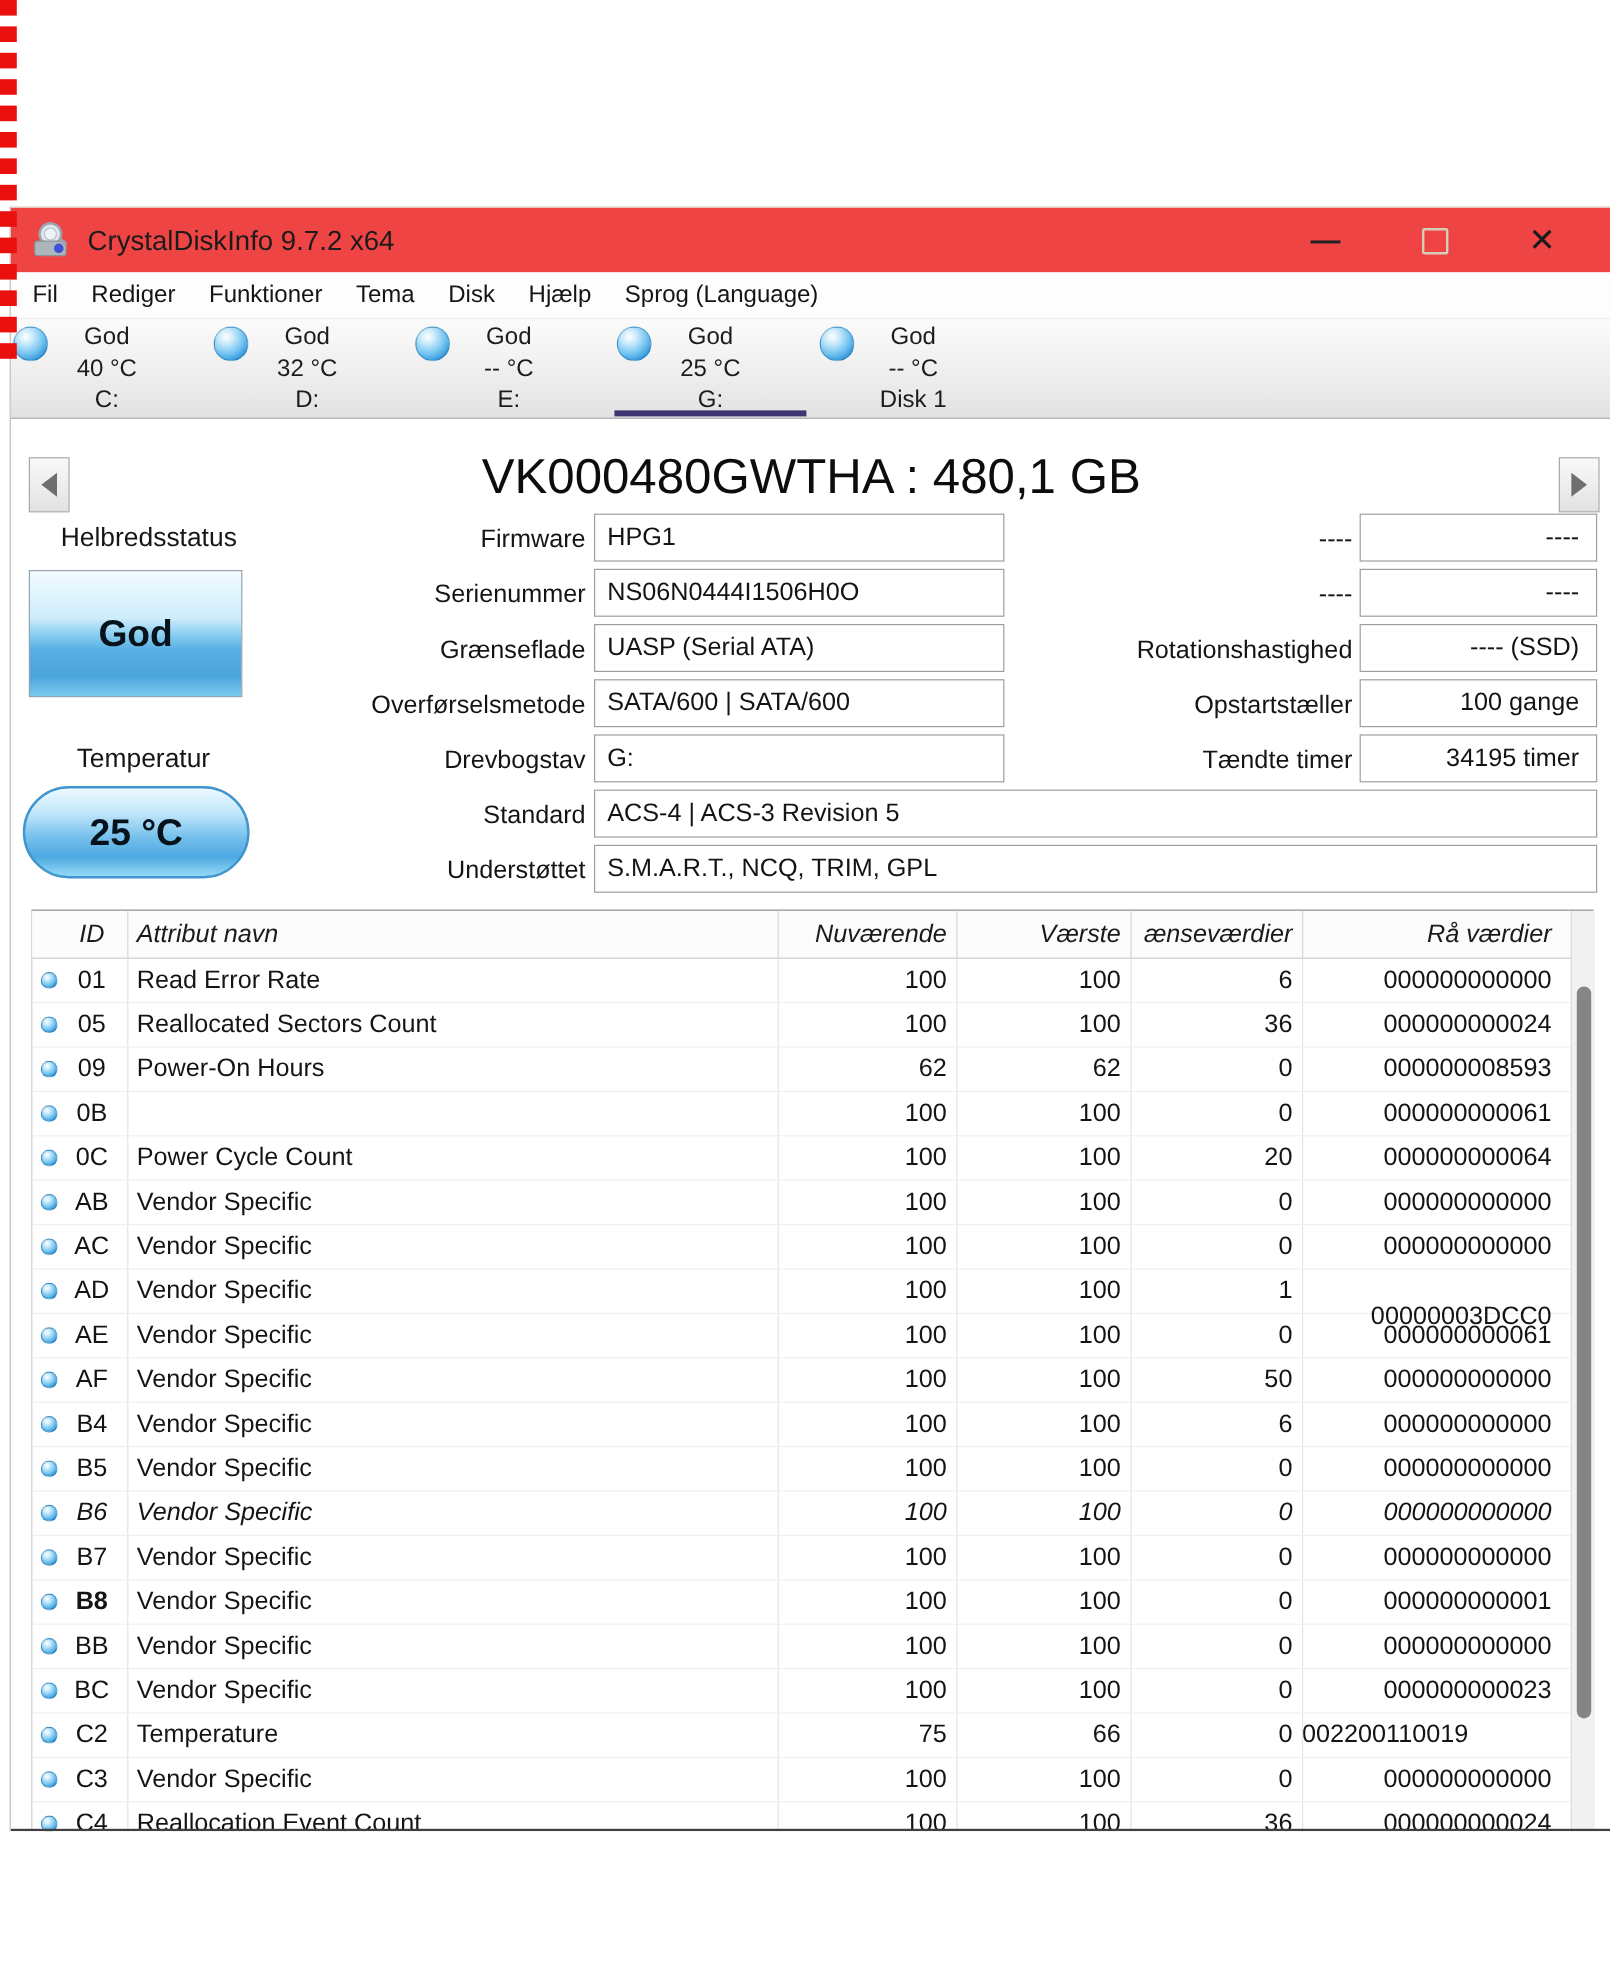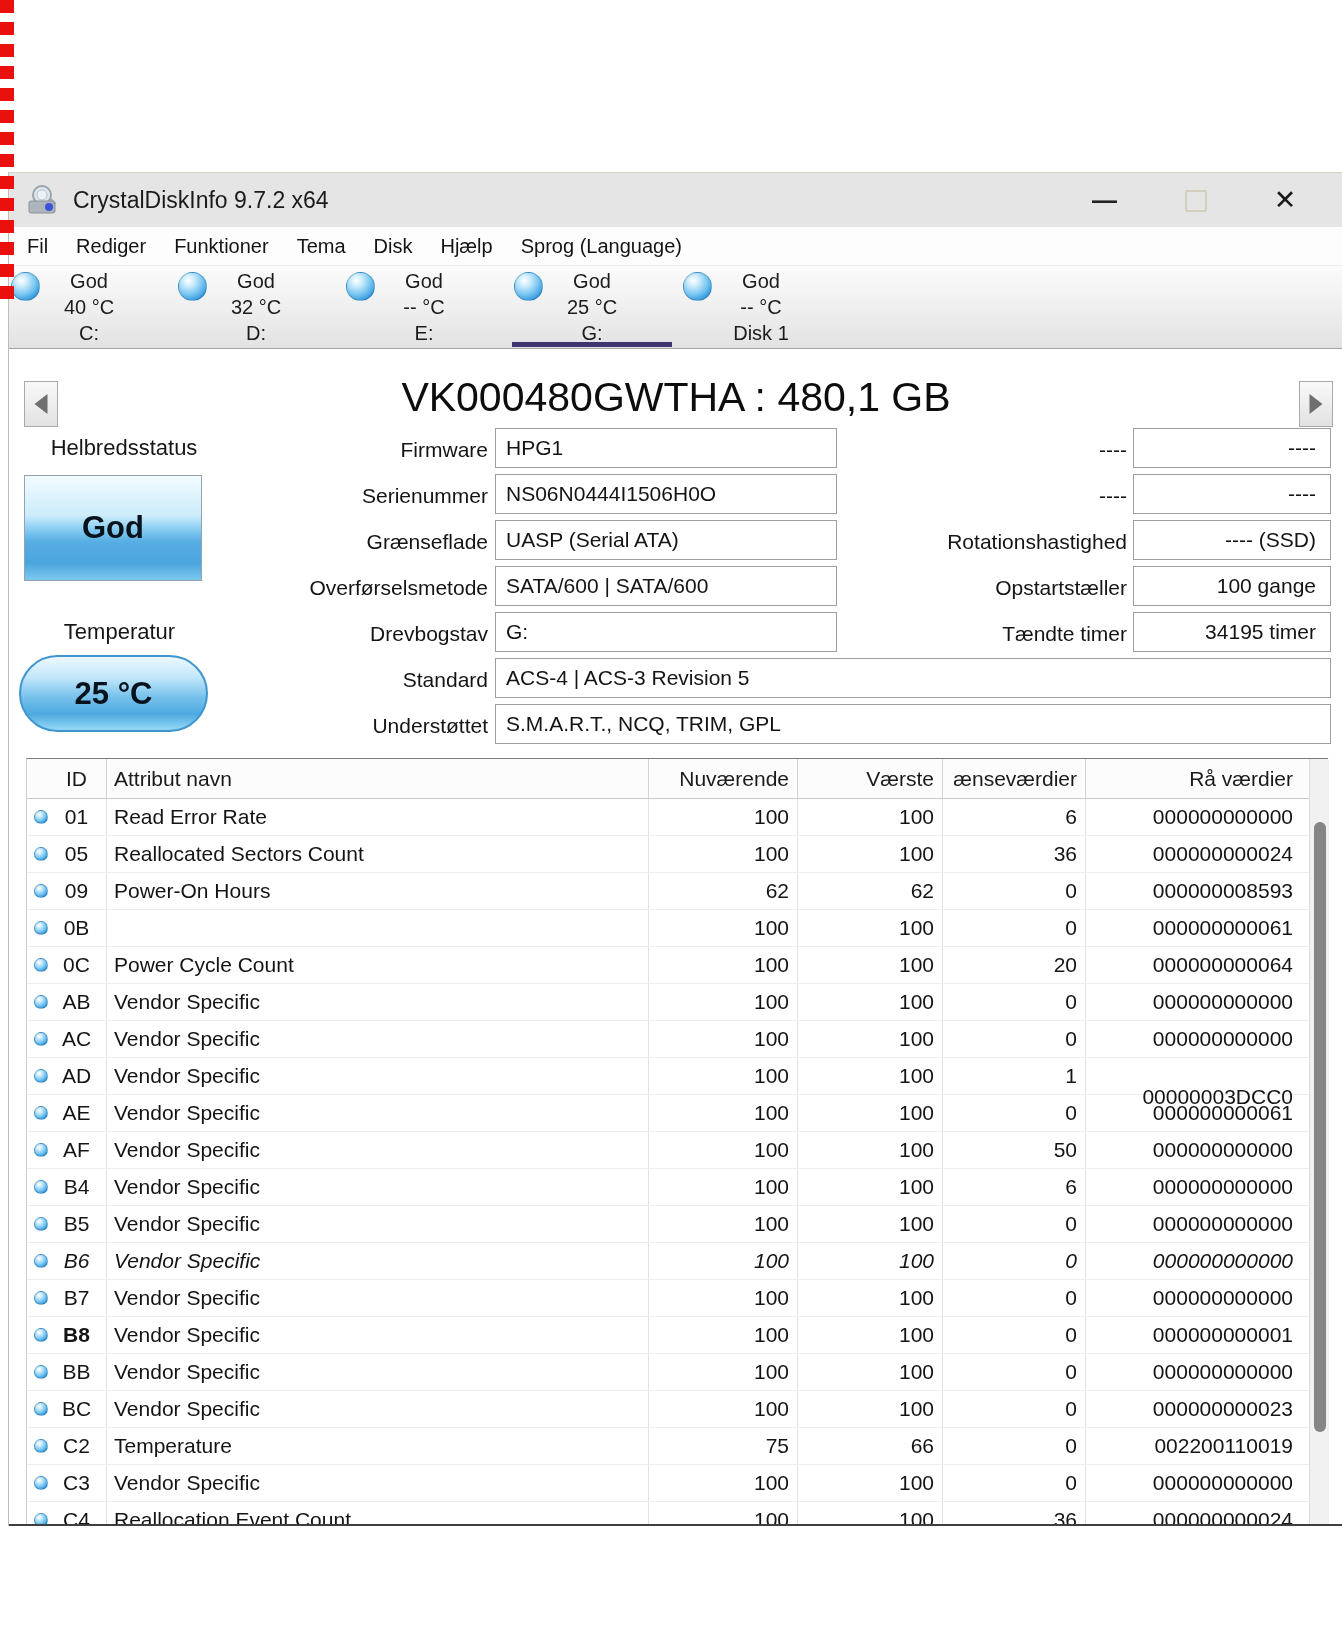--- a/index.html
+++ b/index.html
@@ -6,21 +6,21 @@
   body{width:1342px;height:1638px;position:relative;overflow:hidden;
        font-family:"Liberation Sans","DejaVu Sans",sans-serif;color:#111;}
   
   #red-marks{position:absolute;left:0;top:2;width:14px;z-index:50;}
   .red-dash{width:14px;height:13px;background:#ea100e;margin-bottom:9px;}
   
   #window{position:absolute;left:8px;top:172px;width:1334px;height:1353px;
           background:#ffffff;border-left:1px solid #c2bdb0;border-top:1px solid #d8d2c2;
           overflow:hidden;}
   
-  #titlebar{position:absolute;left:0;top:0;width:1334px;height:54px;background:#e5e5e5;}
+  #titlebar{position:absolute;left:0;top:0;width:1334px;height:54px;background:#ef4444;}
   #app-icon{position:absolute;left:16px;top:11px;width:36px;height:32px;}
   #title-text{position:absolute;left:64px;top:0;height:54px;line-height:54px;font-size:23px;color:#1b1b1b;}
   .winctl{position:absolute;top:0;height:54px;width:46px;text-align:center;line-height:54px;cursor:default;}
   #min-btn{left:1072px;font-size:25px;font-weight:bold;letter-spacing:-1px;color:#222;}
   #max-btn{left:1163px;}
   #max-box{position:absolute;left:13px;top:17px;width:18px;height:18px;border:2px solid #d3cdba;border-radius:2px;}
   #close-btn{left:1253px;font-size:27px;color:#1a1a1a;}
   
   #menubar{position:absolute;left:0;top:54px;width:1334px;height:38px;background:#fdfdfd;
            display:flex;align-items:center;padding-left:4px;box-sizing:border-box;}
@@ -59,21 +59,21 @@
              text-align:center;line-height:73px;font-size:31px;font-weight:bold;color:#07121c;}
   
   .f-label{position:absolute;height:42px;line-height:42px;font-size:21px;color:#141414;text-align:right;}
   .f-box{position:absolute;height:40px;line-height:38px;font-size:21px;color:#141414;
          border:1px solid #9e9e9e;box-sizing:border-box;padding:0 10px;background:#fff;white-space:nowrap;overflow:hidden;}
   .f-box.rval{text-align:right;padding-right:14px;}
   
   #smart-table{position:absolute;left:17px;top:585px;width:1302px;height:768px;
                border-top:1px solid #7d7d7d;border-left:1px solid #cfcfcf;box-sizing:border-box;background:#fff;}
   #thead{position:absolute;left:0;top:0;width:1282px;height:40px;background:#fcfcfc;border-bottom:1px solid #cccccc;box-sizing:border-box;}
-  .hcell{position:absolute;top:0;height:40px;line-height:40px;font-size:21px;color:#1a1a1a;box-sizing:border-box;}
+  .hcell{position:absolute;top:0;height:40px;line-height:40px;font-size:21px;color:#1a1a1a;box-sizing:border-box;font-style:italic;}
   .vline{position:absolute;top:0;width:1px;height:100%;background:#e3e3e3;}
   #thead .vline{background:#d6d6d6;}
   #tbody{position:absolute;left:0;top:40px;width:1282px;}
   .trow{position:absolute;left:0;width:1282px;height:37px;border-bottom:1px solid #efefef;box-sizing:border-box;}
   .tcell{position:absolute;top:0;height:37px;line-height:36px;font-size:21px;color:#141414;white-space:nowrap;}
   .row-orb{position:absolute;left:7px;top:11px;width:14px;height:14px;}
   
   #vscroll{position:absolute;left:1282px;top:0;width:20px;height:768px;background:#f1f1f1;border-left:1px solid #dcdcdc;box-sizing:border-box;}
   #vthumb{position:absolute;left:4px;top:63px;width:12px;height:610px;background:#858585;border-radius:6px;}
   
@@ -464,21 +464,21 @@
           <div class="vline" style="left: 915px;"></div>
           <div class="vline" style="left: 1058px;"></div>
         </div>
         <div class="trow" style="top: 629px;">
           <div class="row-orb orb"></div>
           <div class="tcell" style="left: 20px; width: 59px; text-align: center; padding-left: 0px; padding-right: 0px; box-sizing: border-box;">C2</div>
           <div class="tcell" style="left: 79px; width: 542px; text-align: left; padding-left: 8px; padding-right: 0px; box-sizing: border-box;">Temperature</div>
           <div class="tcell" style="left: 621px; width: 149px; text-align: right; padding-left: 0px; padding-right: 8px; box-sizing: border-box;">75</div>
           <div class="tcell" style="left: 770px; width: 145px; text-align: right; padding-left: 0px; padding-right: 8px; box-sizing: border-box;">66</div>
           <div class="tcell" style="left: 915px; width: 143px; text-align: right; padding-left: 0px; padding-right: 8px; box-sizing: border-box;">0</div>
-          <div class="tcell" style="left: 1058px; width: 224px; text-align: right; padding-left: 0px; padding-right: 16px; box-sizing: border-box;">002200110019</div>
+          <div class="tcell" style="left: 1058px; width: 224px; padding-left: 0px; padding-right: 16px; box-sizing: border-box;">002200110019</div>
           <div class="vline" style="left: 79px;"></div>
           <div class="vline" style="left: 621px;"></div>
           <div class="vline" style="left: 770px;"></div>
           <div class="vline" style="left: 915px;"></div>
           <div class="vline" style="left: 1058px;"></div>
         </div>
         <div class="trow" style="top: 666px;">
           <div class="row-orb orb"></div>
           <div class="tcell" style="left: 20px; width: 59px; text-align: center; padding-left: 0px; padding-right: 0px; box-sizing: border-box;">C3</div>
           <div class="tcell" style="left: 79px; width: 542px; text-align: left; padding-left: 8px; padding-right: 0px; box-sizing: border-box;">Vendor Specific</div>

